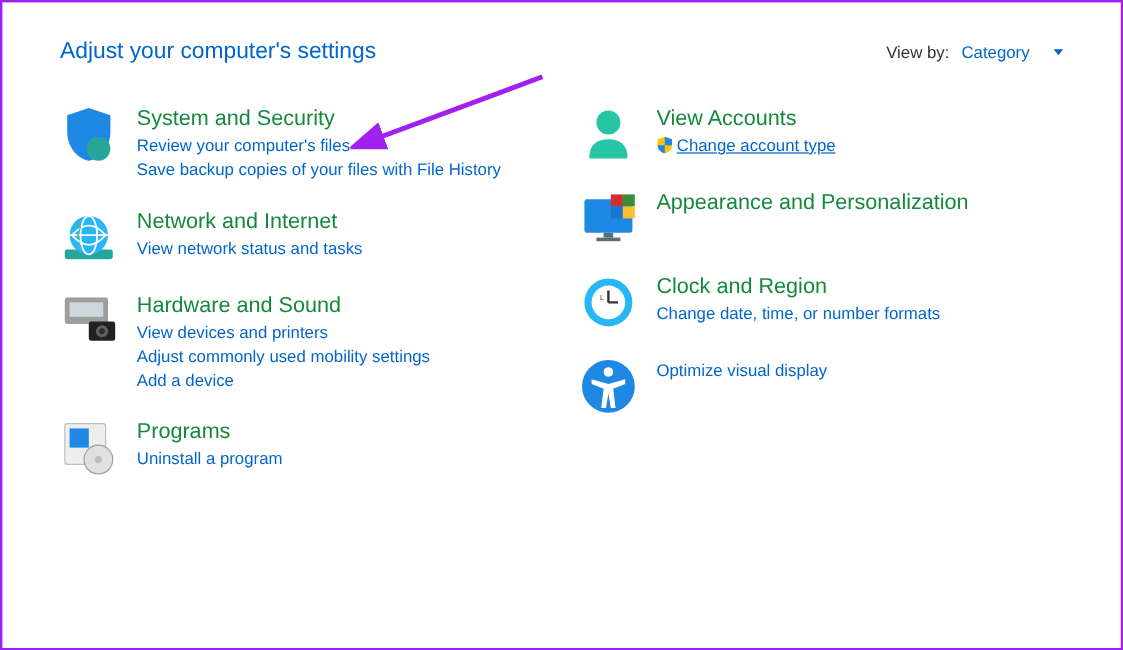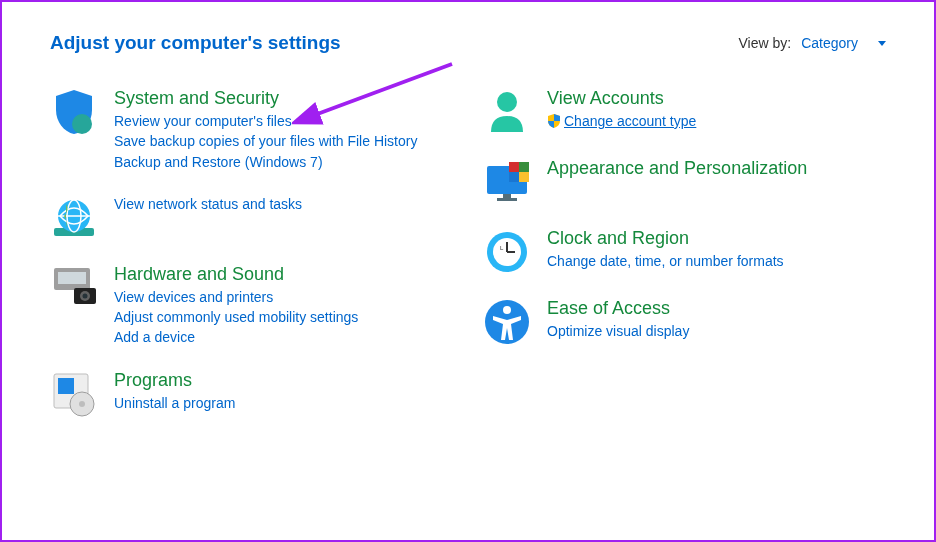--- a/index.html
+++ b/index.html
@@ -14,21 +14,21 @@
   }
   .header {
     display: flex;
     justify-content: space-between;
     align-items: center;
     padding: 30px 48px 10px 48px;
   }
   .header-title {
     font-size: 19px;
     color: #0066cc;
-    font-weight: 700;
+    font-weight: 400;
   }
   .viewby {
     font-size: 14px;
     color: #333;
     display: flex;
     align-items: center;
     gap: 10px;
     text-align: right;
   }
   .viewby-select {
@@ -113,36 +113,36 @@
       <div class="icon-box">
         <svg viewBox="0 0 48 48" width="48" height="48">
           <path d="M24 2 L42 8 L42 22 C42 34 34 44 24 46 C14 44 6 34 6 22 L6 8 Z" fill="#1e88e5"></path>
           <circle cx="32" cy="36" r="10" fill="#26a69a"></circle>
         </svg>
       </div>
       <div>
         <div class="cat-title">System and Security</div>
         <a class="cat-link">Review your computer's files</a>
         <a class="cat-link">Save backup copies of your files with File History</a>
-        <a class="cat-link">Backup and Restore (Windows 7)</a>
       </div>
     </div>
 
     <div class="category">
       <div class="icon-box">
         <svg viewBox="0 0 48 48" width="48" height="48">
           <rect x="4" y="34" width="40" height="8" rx="2" fill="#26a69a"></rect>
           <circle cx="24" cy="22" r="16" fill="#29b6f6"></circle>
           <path d="M10 22 Q24 6 38 22 Q24 38 10 22" fill="none" stroke="#fff" stroke-width="1.5"></path>
           <ellipse cx="24" cy="22" rx="7" ry="16" fill="none" stroke="#fff" stroke-width="1.5"></ellipse>
           <line x1="8" y1="22" x2="40" y2="22" stroke="#fff" stroke-width="1.5"></line>
           <path d="M16 10 Q20 16 14 22 Q18 28 16 34" fill="#66bb6a"></path>
         </svg>
       </div>
       <div>
+        <div class="cat-title">Network and Internet</div>
         <a class="cat-link">View network status and tasks</a>
       </div>
     </div>
 
     <div class="category">
       <div class="icon-box">
         <svg viewBox="0 0 48 48" width="48" height="48">
           <rect x="4" y="4" width="36" height="22" rx="2" fill="#9e9e9e"></rect>
           <rect x="8" y="8" width="28" height="12" fill="#cfd8dc"></rect>
           <rect x="24" y="24" width="22" height="16" rx="2" fill="#212121"></rect>
@@ -232,21 +232,20 @@
 
     <div class="category">
       <div class="icon-box">
         <svg viewBox="0 0 48 48" width="48" height="48">
           <circle cx="24" cy="24" r="22" fill="#1e88e5"></circle>
           <circle cx="24" cy="12" r="4" fill="#fff"></circle>
           <path d="M10 18 L24 22 L38 18 L38 22 L28 26 L30 42 L26 42 L24 30 L22 42 L18 42 L20 26 L10 22 Z" fill="#fff"></path>
         </svg>
       </div>
       <div>
-        <div class="cat-title">Ease of Access</div>
         <a class="cat-link">Optimize visual display</a>
       </div>
     </div>
 
   </div>
 </div>
 
 <svg class="arrow-annot" width="180" height="80">
   <defs>
     <marker id="ah" markerWidth="10" markerHeight="10" refX="2" refY="3" orient="auto">

